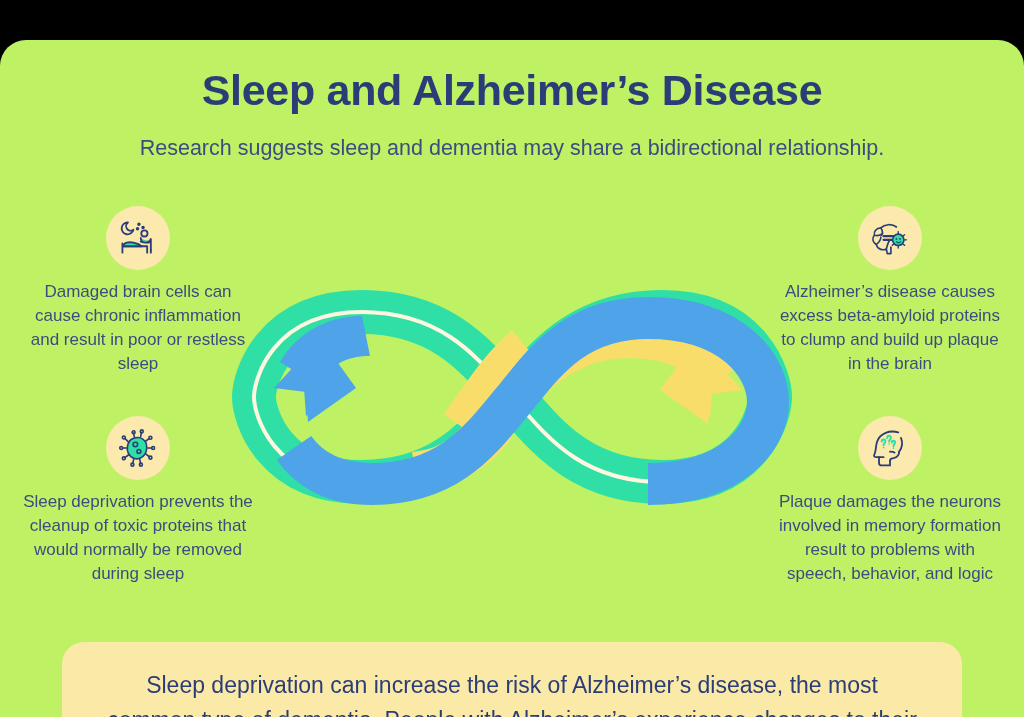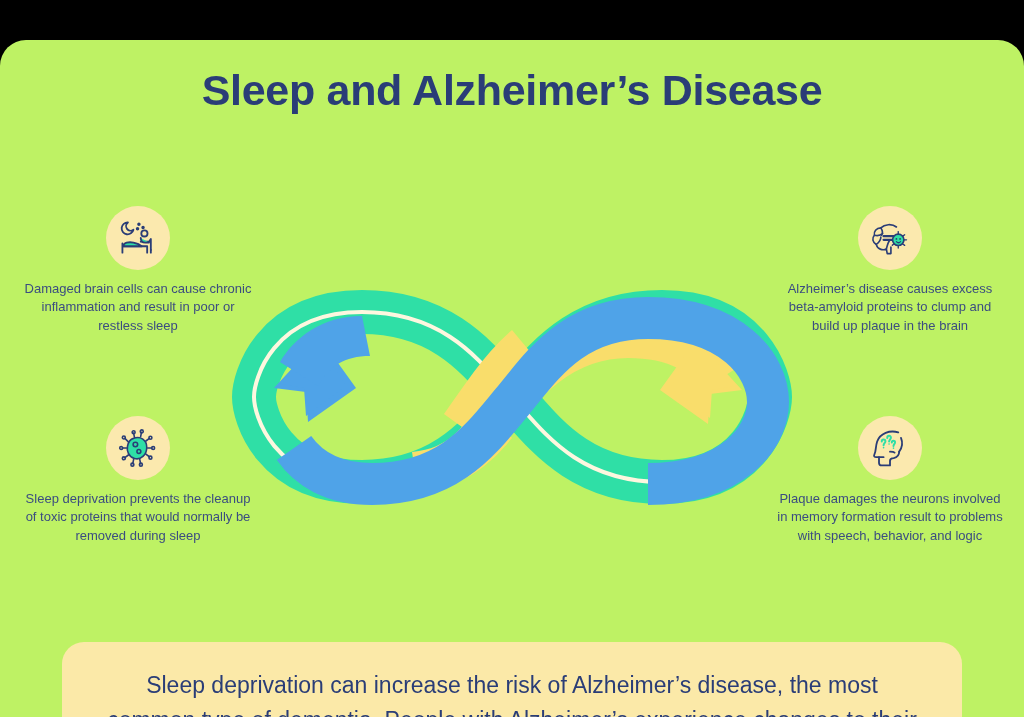--- a/index.html
+++ b/index.html
@@ -64,21 +64,21 @@
     width: 64px;
     height: 64px;
     border-radius: 50%;
     background: #FBE9AE;
     margin: 0 auto 10px auto;
     display: flex;
     align-items: center;
     justify-content: center;
   }
   .panel-text {
-    font-size: 13px;
+    font-size: 17px;
     line-height: 1.42;
     color: #3B4D80;
   }
 
   
   #loop-graphic {
     position: absolute;
     left: 212px;
     top: 222px;
     width: 600px;
@@ -104,20 +104,21 @@
     color: #2A3D77;
   }
 </style>
 </head>
 <body>
 
 <div id="infographic">
 
   <div id="header">
     <h1 id="title">Sleep and Alzheimer’s Disease</h1>
+    <div id="subtitle">Research suggests sleep and dementia may share a bidirectional relationship.</div>
   </div>
 
   <div id="loop-graphic">
     <svg width="600" height="270" viewBox="0 0 600 270" xmlns="http://www.w3.org/2000/svg">
 
       <g>
         <path d="M 150 50
                  C 60 50, 42 118, 42 135
                  C 42 152, 60 220, 150 220
                  C 235 220, 270 168, 300 135

